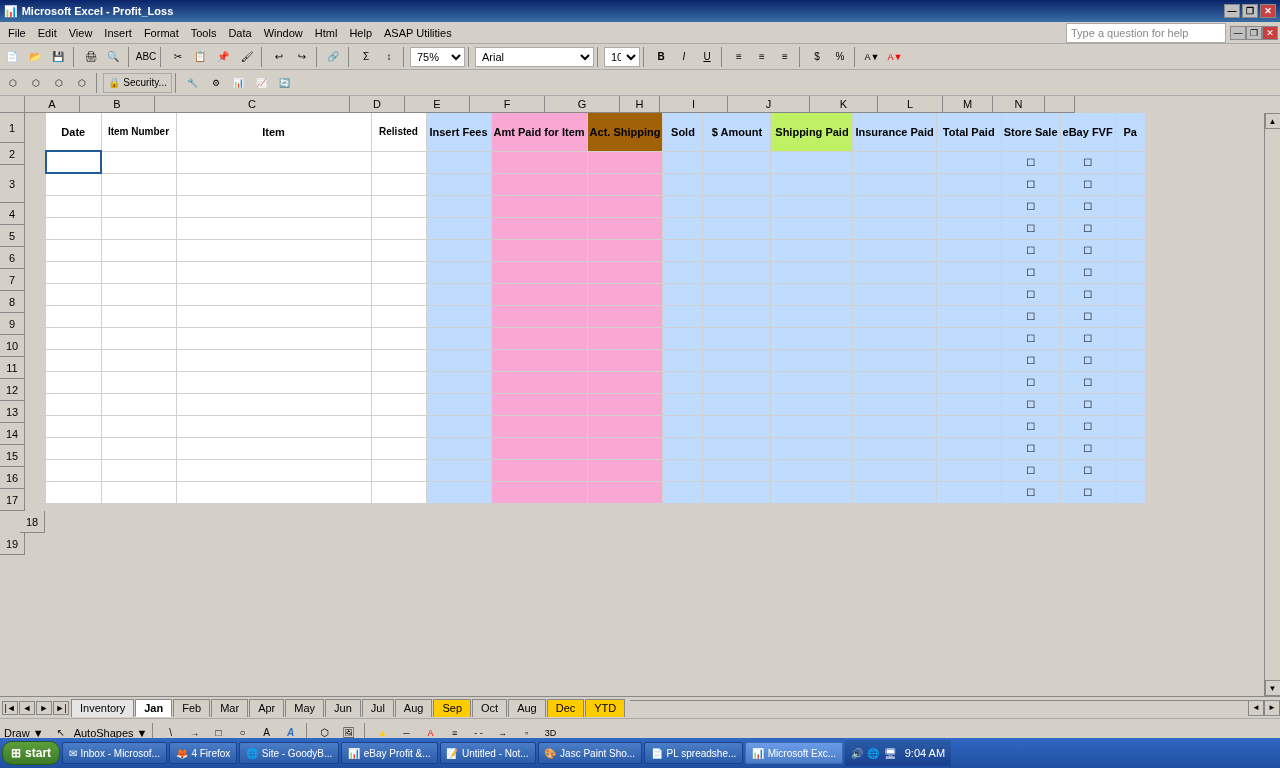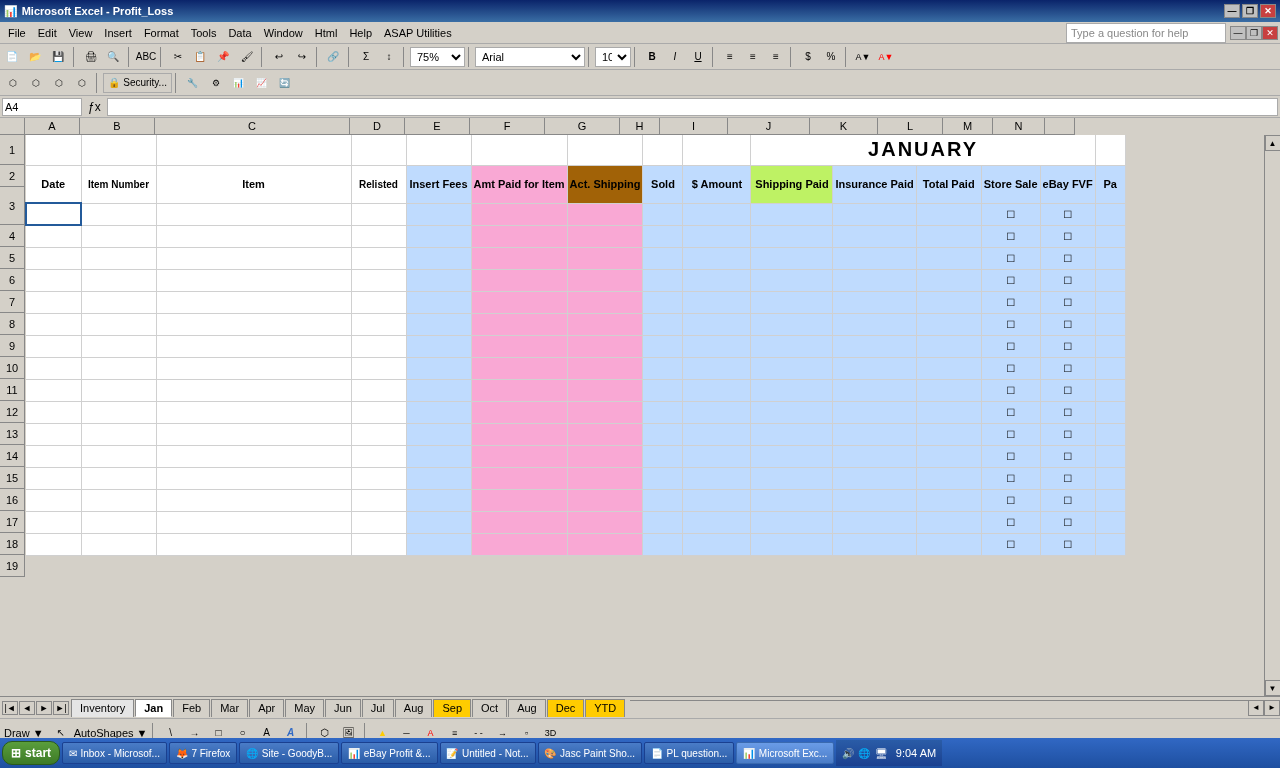--- a/index.html
+++ b/index.html
@@ -362,21 +362,21 @@
     <div class="tb-sep"></div>
     <div class="tb-btn">Σ</div>
     <div class="tb-btn">↕</div>
     <div class="tb-sep"></div>
     <select class="tb-combo" style="width:55px;">
       <option>75%</option>
       <option>100%</option>
       <option>50%</option>
     </select>
     <div class="tb-sep"></div>
-    <select class="tb-combo" style="width:110px;">
+    <select class="tb-combo" style="width:119px;">
       <option>Arial</option>
     </select>
     <div class="tb-sep"></div>
     <select class="tb-combo" style="width:36px;">
       <option>10</option>
     </select>
     <div class="tb-sep"></div>
     <div class="tb-btn" style="font-weight:bold;">B</div>
     <div class="tb-btn" style="font-style:italic;">I</div>
     <div class="tb-btn" style="text-decoration:underline;">U</div>
@@ -400,25 +400,20 @@
     <div class="tb-sep"></div>
     <button class="security-btn">🔒 Security...</button>
     <div class="tb-sep"></div>
     <div class="tb-btn" style="font-size:9px;">🔧</div>
     <div class="tb-btn" style="font-size:9px;">⚙</div>
     <div class="tb-btn" style="font-size:9px;">📊</div>
     <div class="tb-btn" style="font-size:9px;">📈</div>
     <div class="tb-btn" style="font-size:9px;">🔄</div>
   </div>
 
-  <div class="formula-bar">
-    <input class="name-box" value="A4" style="">
-    <span style="padding:0 4px; font-size:12px;">ƒx</span>
-    <input class="formula-input" value="" style="">
-  </div>
 
   <div style="flex:1; display:flex; flex-direction:column; overflow:hidden;">
 
     <div style="display:flex; flex-shrink:0;">
       <div class="row-col-corner"></div>
 
       <div class="col-header" style="width:55px;">A</div>
 
       <div class="col-header" style="width:75px;">B</div>
 
@@ -462,21 +457,21 @@
         <div class="row-header" style="height:22px;">8</div>
         <div class="row-header" style="height:22px;">9</div>
         <div class="row-header" style="height:22px;">10</div>
         <div class="row-header" style="height:22px;">11</div>
         <div class="row-header" style="height:22px;">12</div>
         <div class="row-header" style="height:22px;">13</div>
         <div class="row-header" style="height:22px;">14</div>
         <div class="row-header" style="height:22px;">15</div>
         <div class="row-header" style="height:22px;">16</div>
         <div class="row-header" style="height:22px;">17</div>
-        <div class="row-header" style="height:22px;">18</div>
+        <div class="row-header" style="height:22px;margin-left:20px;">18</div>
         <div class="row-header" style="height:22px;">19</div>
       </div>
 
       <div class="grid-area">
         <table class="grid">
           <colgroup>
             <col style="width:55px;">
             <col style="width:75px;">
             <col style="width:195px;">
             <col style="width:55px;">
@@ -487,36 +482,20 @@
             <col style="width:68px;">
             <col style="width:82px;">
             <col style="width:68px;">
             <col style="width:65px;">
             <col style="width:50px;">
             <col style="width:52px;">
             <col style="width:30px;">
           </colgroup>
 
           <tbody>
-              <tr>
-            <td style="height:30px;"></td>
-            <td style="height:30px;"></td>
-            <td style="height:30px;"></td>
-            <td style="height:30px;"></td>
-            <td style="height:30px;"></td>
-            <td style="height:30px;"></td>
-            <td style="height:30px;"></td>
-            <td style="height:30px;"></td>
-            <td style="height:30px;"></td>
-
-            <td colspan="5" style="height:30px; text-align:center; vertical-align:middle;">
-              <span class="january-title">JANUARY</span>
-            </td>
-            <td style="height:30px;"></td>
-          </tr>
 
 
           <tr>
             <td class="header-cell" style="height:38px; vertical-align:middle;">
               <span>Date</span>
             </td>
             <td class="header-cell" style="height:38px; vertical-align:middle; font-size:10px;">
               <span>Item Number</span>
             </td>
             <td class="header-cell" style="height:38px; vertical-align:middle;">
@@ -908,41 +887,41 @@
     <div class="start-btn">
       <span>⊞</span>
       <span>start</span>
     </div>
     <div class="taskbar-item">
       <span>✉</span>
       <span>Inbox - Microsof...</span>
     </div>
     <div class="taskbar-item">
       <span>🦊</span>
-      <span>7 Firefox</span>
+      <span>4 Firefox</span>
     </div>
     <div class="taskbar-item">
       <span>🌐</span>
       <span>Site - GoodyB...</span>
     </div>
     <div class="taskbar-item">
       <span>📊</span>
       <span>eBay Profit &amp;...</span>
     </div>
     <div class="taskbar-item">
       <span>📝</span>
       <span>Untitled - Not...</span>
     </div>
     <div class="taskbar-item">
       <span>🎨</span>
       <span>Jasc Paint Sho...</span>
     </div>
     <div class="taskbar-item">
       <span>📄</span>
-      <span>PL question...</span>
+      <span>PL spreadshe...</span>
     </div>
     <div class="taskbar-item active">
       <span>📊</span>
       <span>Microsoft Exc...</span>
     </div>
     <div class="taskbar-tray">
       <span style="font-size:10px; color:white;">🔊</span>
       <span style="font-size:10px; color:white;">🌐</span>
       <span style="font-size:10px; color:white;">🖥</span>
       <span style="color:white; font-size:11px; margin-left:4px;">9:04 AM</span>

